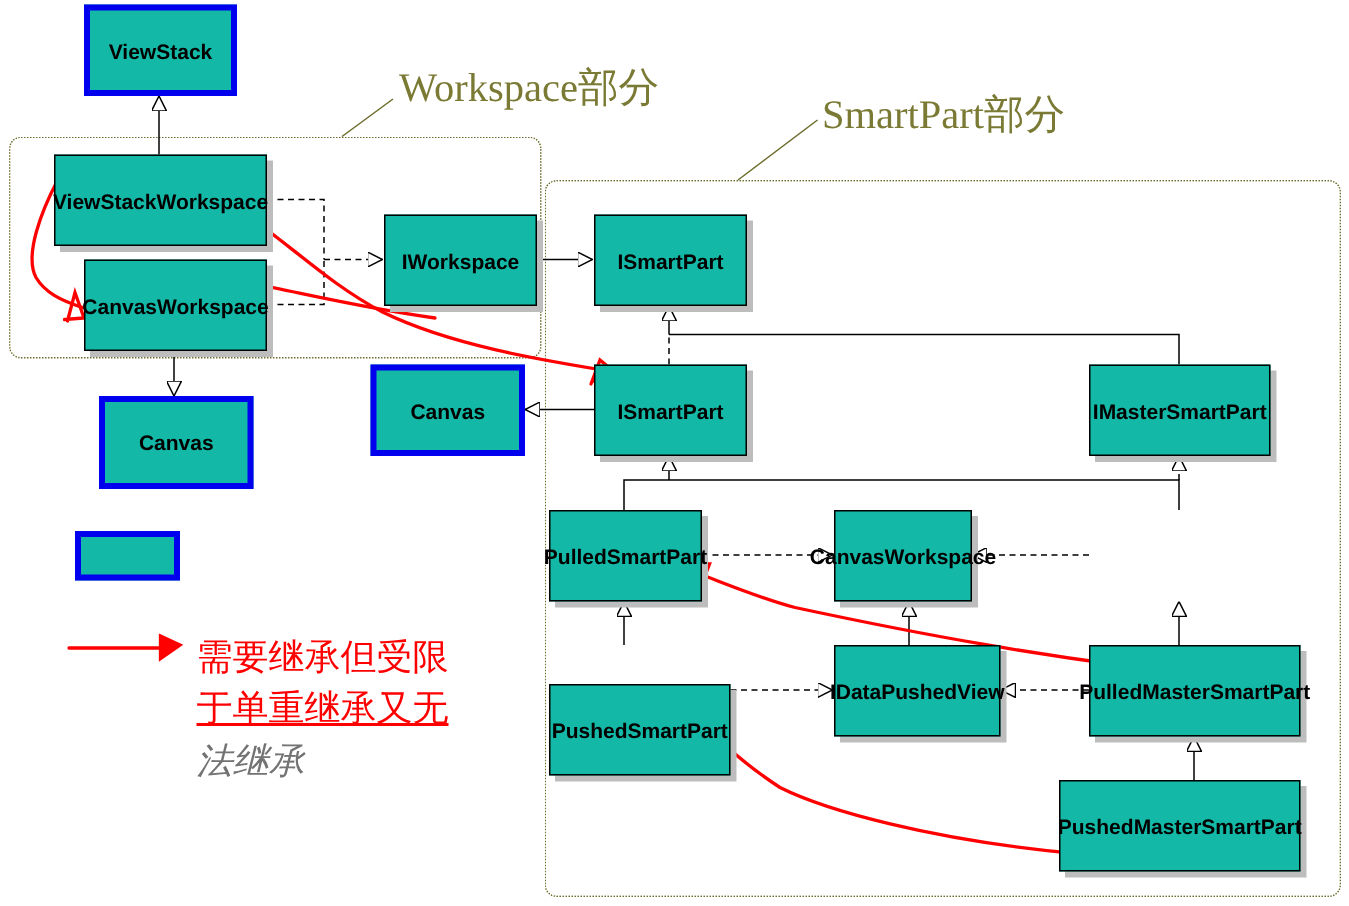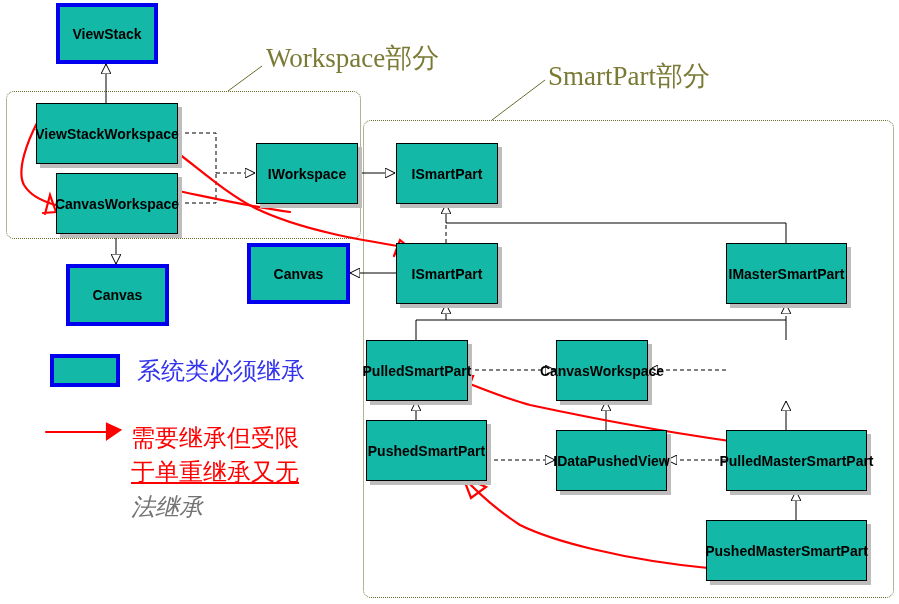--- a/index.html
+++ b/index.html
@@ -85,23 +85,22 @@
   <div class="box sh" style="left:36px;top:103px;width:142px;height:61px;">ViewStackWorkspace</div>
   <div class="box sh" style="left:56px;top:173px;width:122px;height:61px;">CanvasWorkspace</div>
   <div class="box sh" style="left:256px;top:143px;width:102px;height:61px;">IWorkspace</div>
   <div class="box sys" style="left:66px;top:264px;width:103px;height:62px;">Canvas</div>
   <div class="box sys" style="left:247px;top:243px;width:103px;height:61px;">Canvas</div>
   <div class="box sh" style="left:396px;top:143px;width:102px;height:61px;">ISmartPart</div>
   <div class="box sh" style="left:396px;top:243px;width:102px;height:61px;">ISmartPart</div>
   <div class="box sh" style="left:726px;top:243px;width:121px;height:61px;">IMasterSmartPart</div>
   <div class="box sh" style="left:366px;top:340px;width:102px;height:61px;">PulledSmartPart</div>
   <div class="box sh" style="left:556px;top:340px;width:92px;height:61px;">CanvasWorkspace</div>
-  <div class="box sh" style="left:366px;top:420px;width:121px;height:61px;">PushedSmartPart</div>
+  <div class="box sh" style="left:366px;top:456px;width:121px;height:61px;">PushedSmartPart</div>
   <div class="box sh" style="left:556px;top:430px;width:111px;height:61px;">IDataPushedView</div>
   <div class="box sh" style="left:726px;top:430px;width:141px;height:61px;">PulledMasterSmartPart</div>
   <div class="box sh" style="left:706px;top:520px;width:161px;height:61px;">PushedMasterSmartPart</div>
 
   <div class="box sys" style="left:50px;top:354px;width:70px;height:33px;"></div>
-  <div class="legend-text" style="left:137px;top:354px;color:#3333ee;">系统类必须继承</div>
   <div class="legend-text" style="left:131px;top:421px;color:#ff0000;">需要继承但受限</div>
   <div class="legend-text" style="left:131px;top:455px;color:#ff0000;text-decoration:underline;">于单重继承又无</div>
   <div class="legend-text" style="left:131px;top:490px;color:#737373;font-style:italic;">法继承</div>
 </div>
 
 </body></html>

